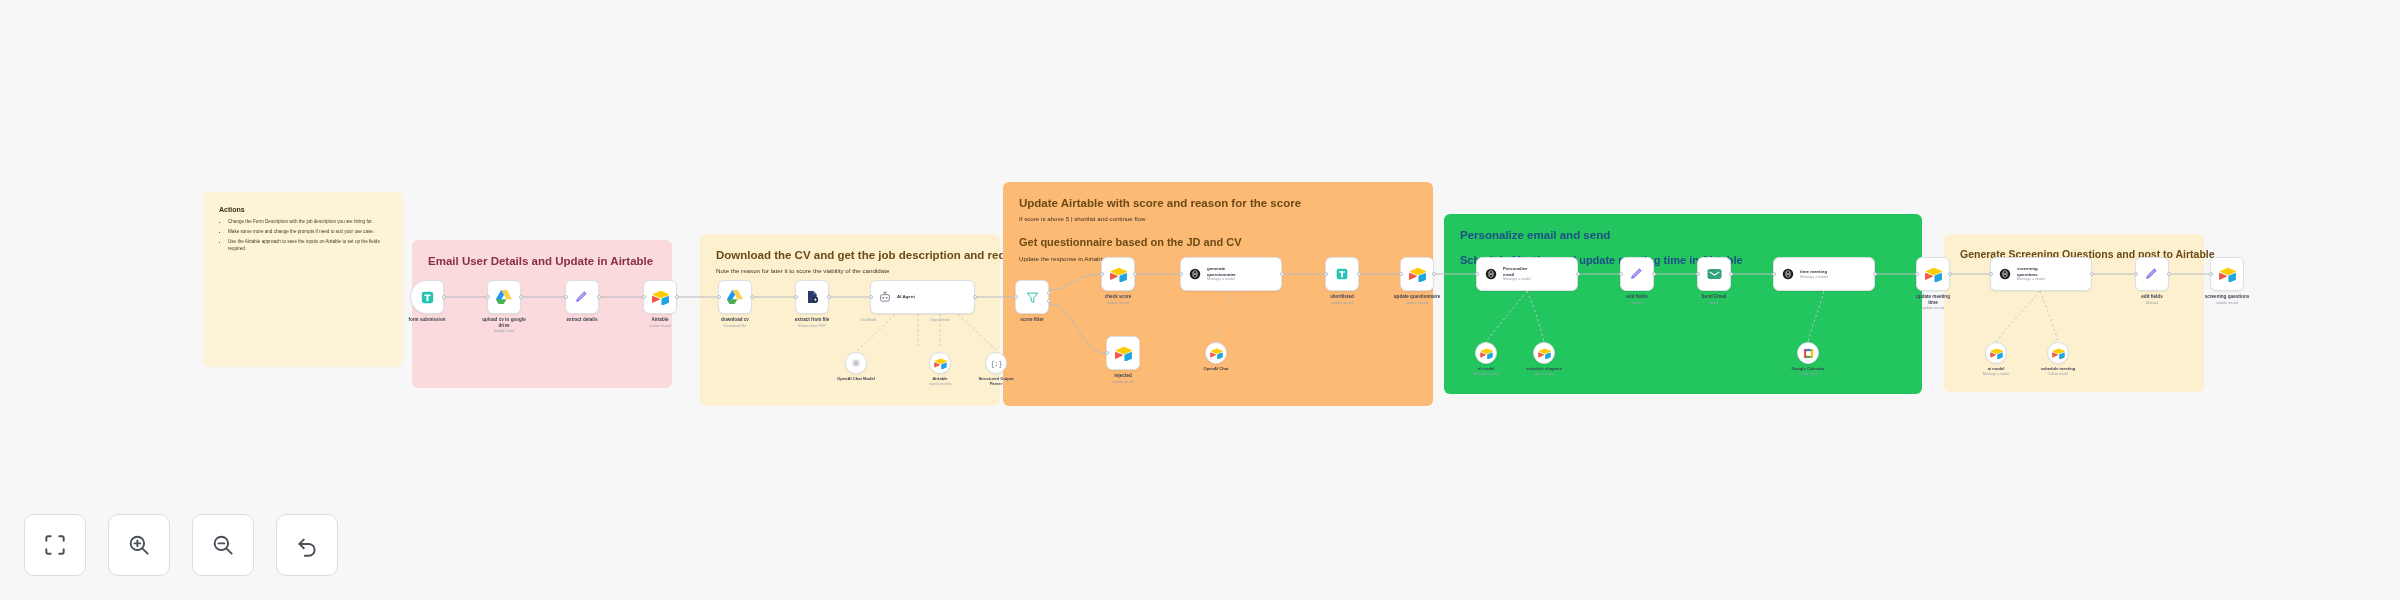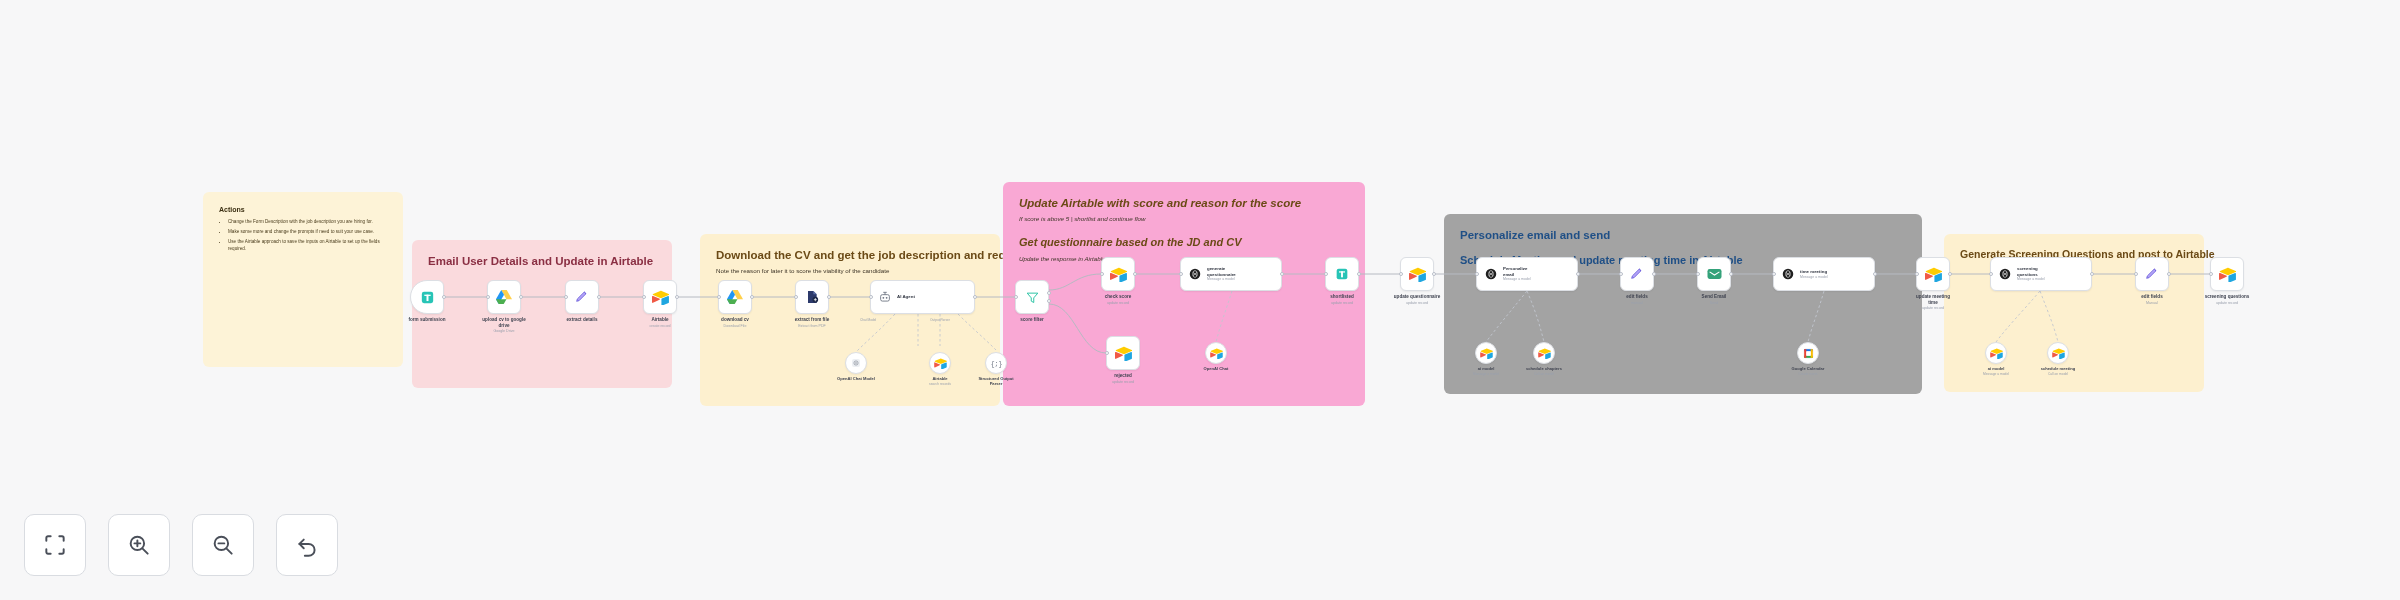--- a/index.html
+++ b/index.html
@@ -122,32 +122,32 @@
     <div class="sticky-title" style="color:#8a2f43;">Email User Details and Update in Airtable</div>
   </div>
 
   <div class="sticky" style="left:700px; top:234px; width:300px; height:172px; background:#fdf0cf;">
     <div class="sticky-title" style="color:#6b4a16;">Download the CV and get the job description and requirements.</div>
     <div class="sticky-bullet">
       <span>Note the reason for later it to score the viability of the candidate</span>
     </div>
   </div>
 
-  <div class="sticky" style="left:1003px; top:182px; width:362px; height:224px; background:#f9a8d4;font-style:italic;">
+  <div class="sticky" style="left:1003px; top:182px; width:430px; height:224px; background:#fdba74;">
     <div class="sticky-title" style="color:#6b4a16;">Update Airtable with score and reason for the score</div>
     <div class="sticky-bullet">
       <span>If score is above 5 | shortlist and continue flow</span>
     </div>
     <div class="sticky-sub" style="color:#6b4a16;">Get questionnaire based on the JD and CV</div>
     <div class="sticky-bullet">
       <span>Update the response in Airtable</span>
     </div>
   </div>
 
-  <div class="sticky" style="left:1444px; top:214px; width:478px; height:180px; background:#a3a3a3;">
+  <div class="sticky" style="left:1444px; top:214px; width:478px; height:180px; background:#22c55e;">
     <div class="sticky-title" style="color:#1f4f86;">Personalize email and send</div>
     <div class="sticky-sub" style="color:#1f4f86;">Schedule Meeting and update meeting time in Airtable</div>
   </div>
 
   <div class="sticky" style="left:1944px; top:234px; width:260px; height:158px; background:#fdf0cf;">
     <div class="sticky-title" style="color:#6b4a16; font-size:10.5px;">Generate Screening Questions and post to Airtable</div>
   </div>
 
   <svg class="edges" width="2400" height="600">
     <g fill="none" stroke="#b6bac2" stroke-width="1">

